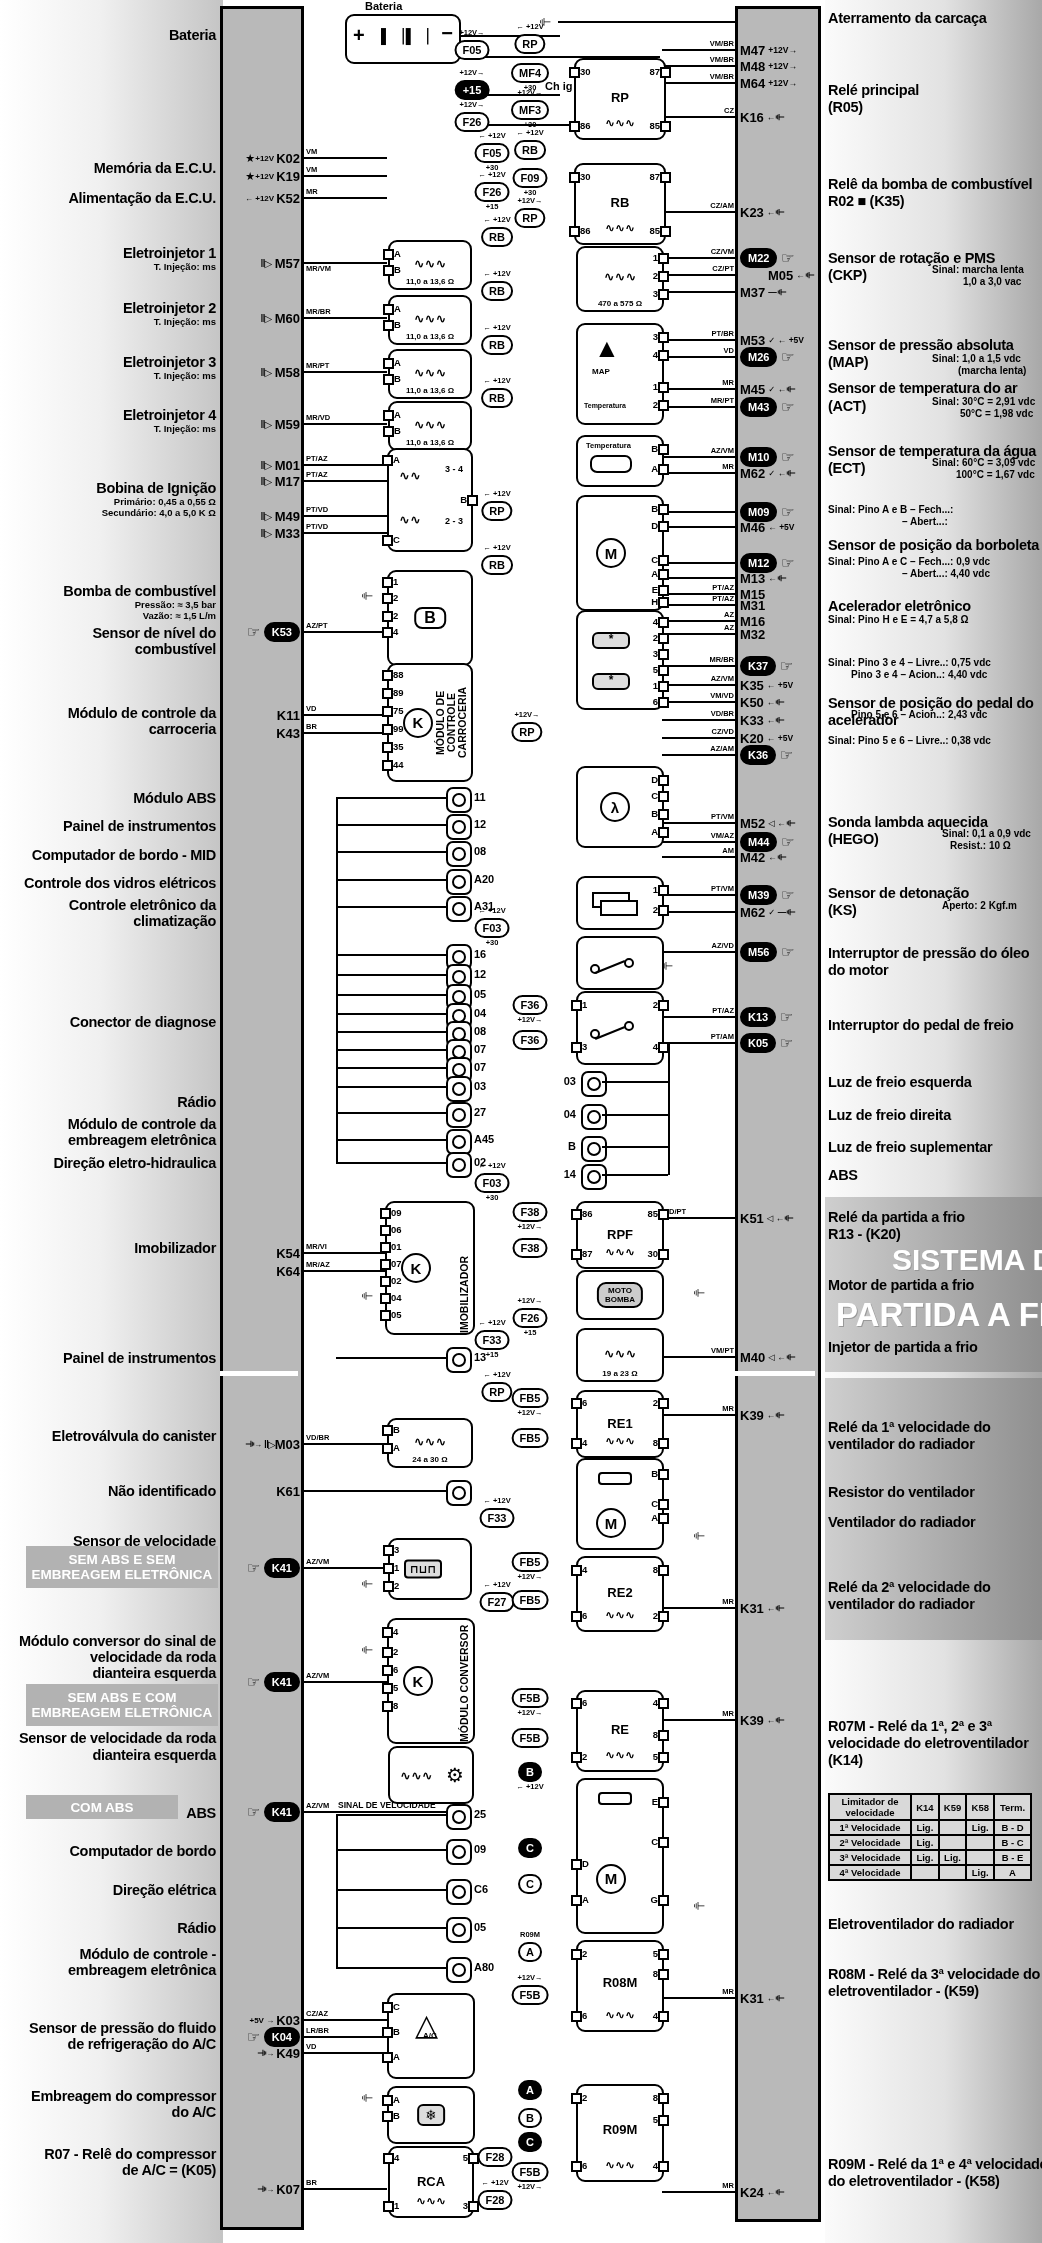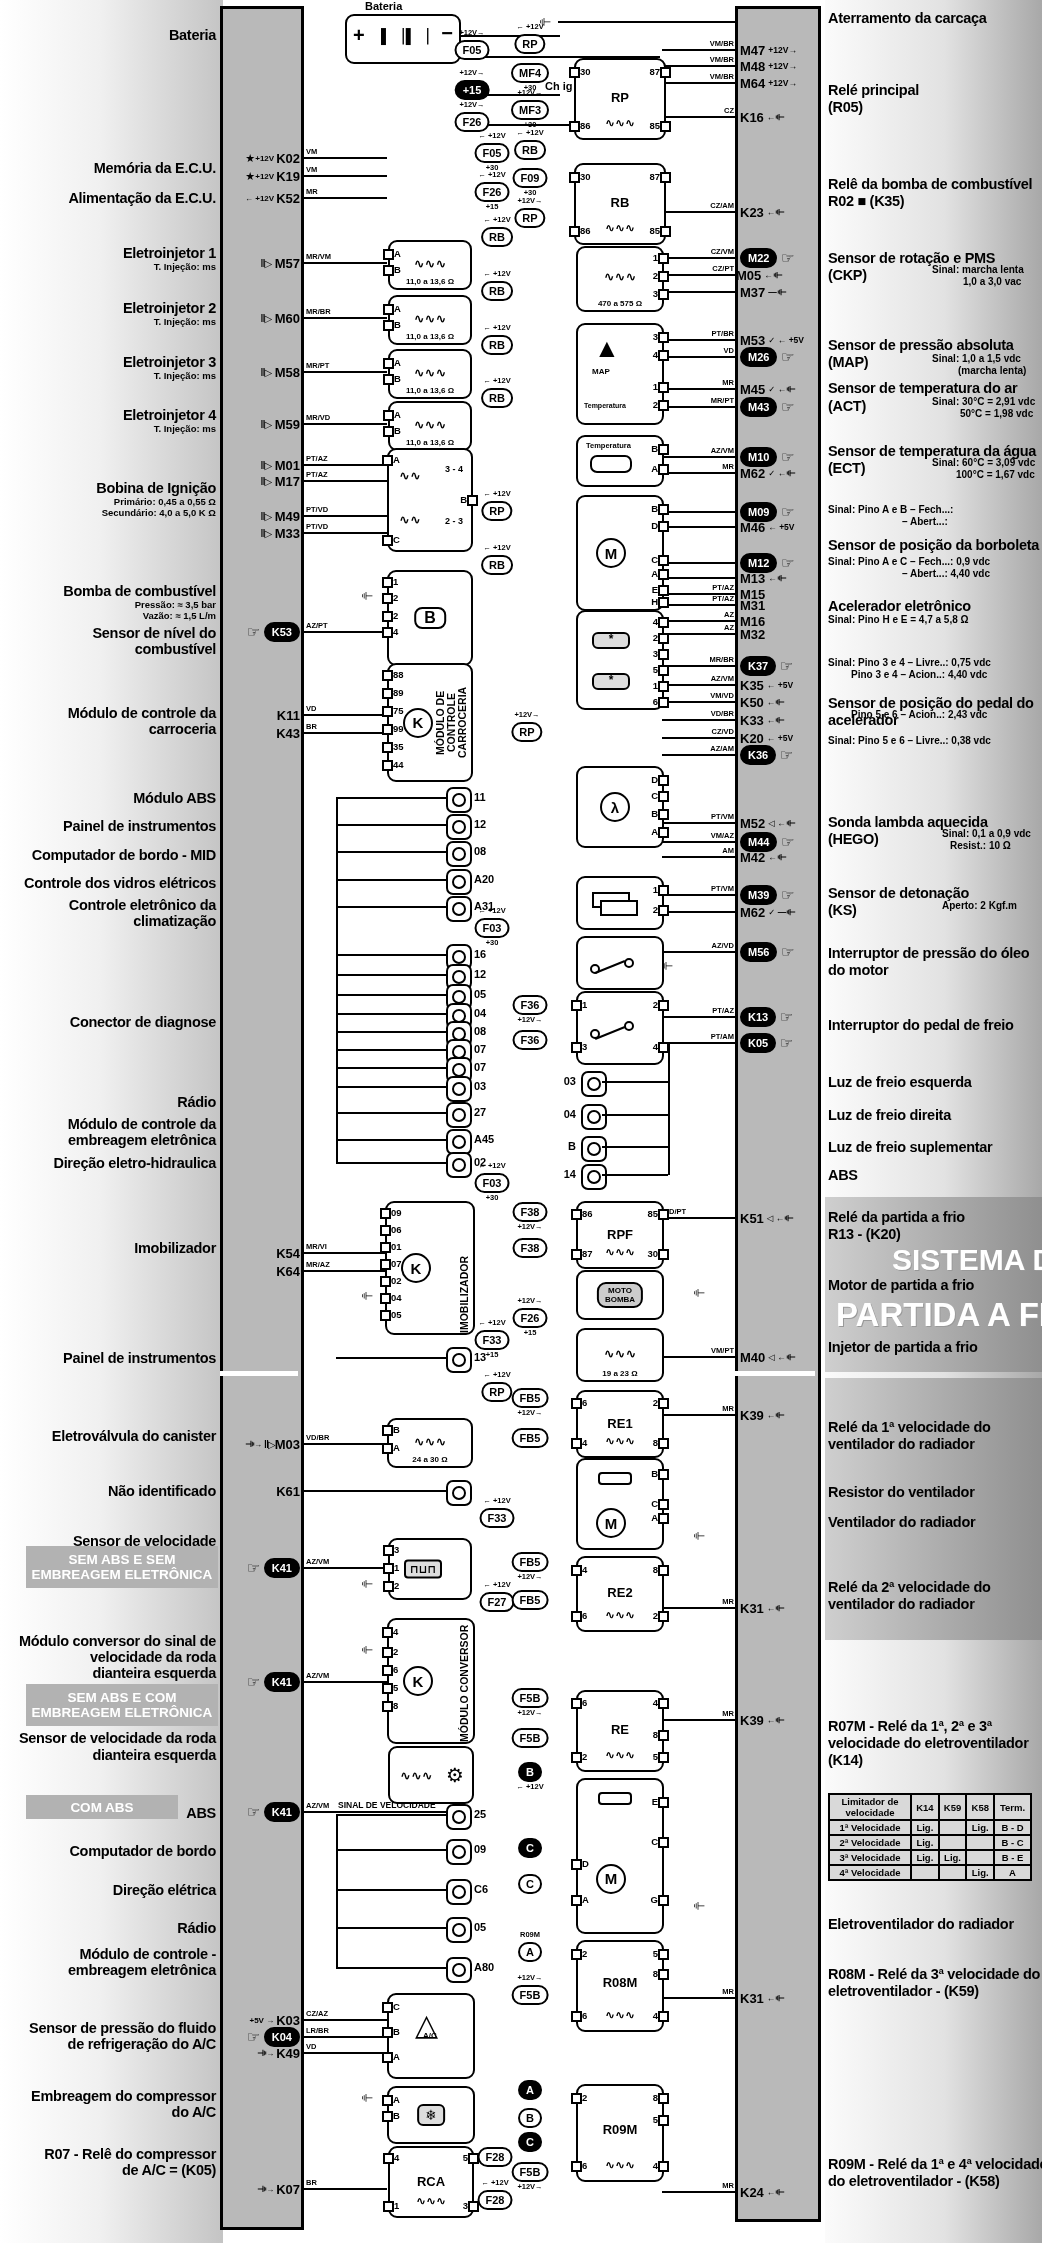--- a/index.html
+++ b/index.html
@@ -281,21 +281,21 @@
     <div class="abs wire" style="left: 301px; top: 175px; width: 86px;"></div>
     <div class="abs wcode" style="left: 306px; top: 165px;">VM</div>
     <div class="abs pinrow lpin" style="left: 224px; top: 190px;">
       <span class="pre">← +12V</span>
       <span>K52</span>
     </div>
     <div class="abs wire" style="left: 301px; top: 197px; width: 86px;"></div>
     <div class="abs wcode" style="left: 306px; top: 187px;">MR</div>
     <div class="abs pinrow lpin" style="left: 224px; top: 255px;"><span style="font-size:10px;letter-spacing:-1px">‖▷</span>&nbsp;<span>M57</span></div>
     <div class="abs wire" style="left: 301px; top: 262px; width: 86px;"></div>
-    <div class="abs wcode" style="left: 306px; top: 252px;">MR/VM</div>
+    <div class="abs wcode" style="left: 306px; top: 264px;">MR/VM</div>
     <div class="abs pinrow lpin" style="left: 224px; top: 310px;"><span style="font-size:10px;letter-spacing:-1px">‖▷</span>&nbsp;<span>M60</span></div>
     <div class="abs wire" style="left: 301px; top: 317px; width: 86px;"></div>
     <div class="abs wcode" style="left: 306px; top: 307px;">MR/BR</div>
     <div class="abs pinrow lpin" style="left: 224px; top: 364px;"><span style="font-size:10px;letter-spacing:-1px">‖▷</span>&nbsp;<span>M58</span></div>
     <div class="abs wire" style="left: 301px; top: 371px; width: 86px;"></div>
     <div class="abs wcode" style="left: 306px; top: 361px;">MR/PT</div>
     <div class="abs pinrow lpin" style="left: 224px; top: 416px;"><span style="font-size:10px;letter-spacing:-1px">‖▷</span>&nbsp;<span>M59</span></div>
     <div class="abs wire" style="left: 301px; top: 423px; width: 86px;"></div>
     <div class="abs wcode" style="left: 306px; top: 413px;">MR/VD</div>
     <div class="abs pinrow lpin" style="left: 224px; top: 457px;"><span style="font-size:10px;letter-spacing:-1px">‖▷</span>&nbsp;<span>M01</span></div>
@@ -403,21 +403,21 @@
     <div class="abs wcode" style="left: 664px; top: 106px; width: 70px; text-align: right;">CZ</div>
     <div class="abs pinrow rpin" style="left: 740px; top: 204px;">
       <span>K23</span>
       <span class="sfx">←<span class="gndg">⏚</span></span>
     </div>
     <div class="abs wire" style="left: 662px; top: 211px; width: 75px;"></div>
     <div class="abs wcode" style="left: 664px; top: 201px; width: 70px; text-align: right;">CZ/AM</div>
     <div class="abs pinrow rpin" style="left: 740px; top: 250px;"><span class="oval f">M22</span>&nbsp;<span class="finger">☞</span></div>
     <div class="abs wire" style="left: 662px; top: 257px; width: 75px;"></div>
     <div class="abs wcode" style="left: 664px; top: 247px; width: 70px; text-align: right;">CZ/VM</div>
-    <div class="abs pinrow rpin" style="left: 736px; top: 267px;">
+    <div class="abs pinrow rpin" style="left: 768px; top: 267px;">
       <span>M05</span>
       <span class="sfx">←<span class="gndg">⏚</span></span>
     </div>
     <div class="abs wire" style="left: 662px; top: 274px; width: 75px;"></div>
     <div class="abs wcode" style="left: 664px; top: 264px; width: 70px; text-align: right;">CZ/PT</div>
     <div class="abs pinrow rpin" style="left: 740px; top: 284px;">
       <span>M37</span>
       <span class="sfx">—<span class="gndg">⏚</span></span>
     </div>
     <div class="abs wire" style="left: 662px; top: 291px; width: 75px;"></div>

